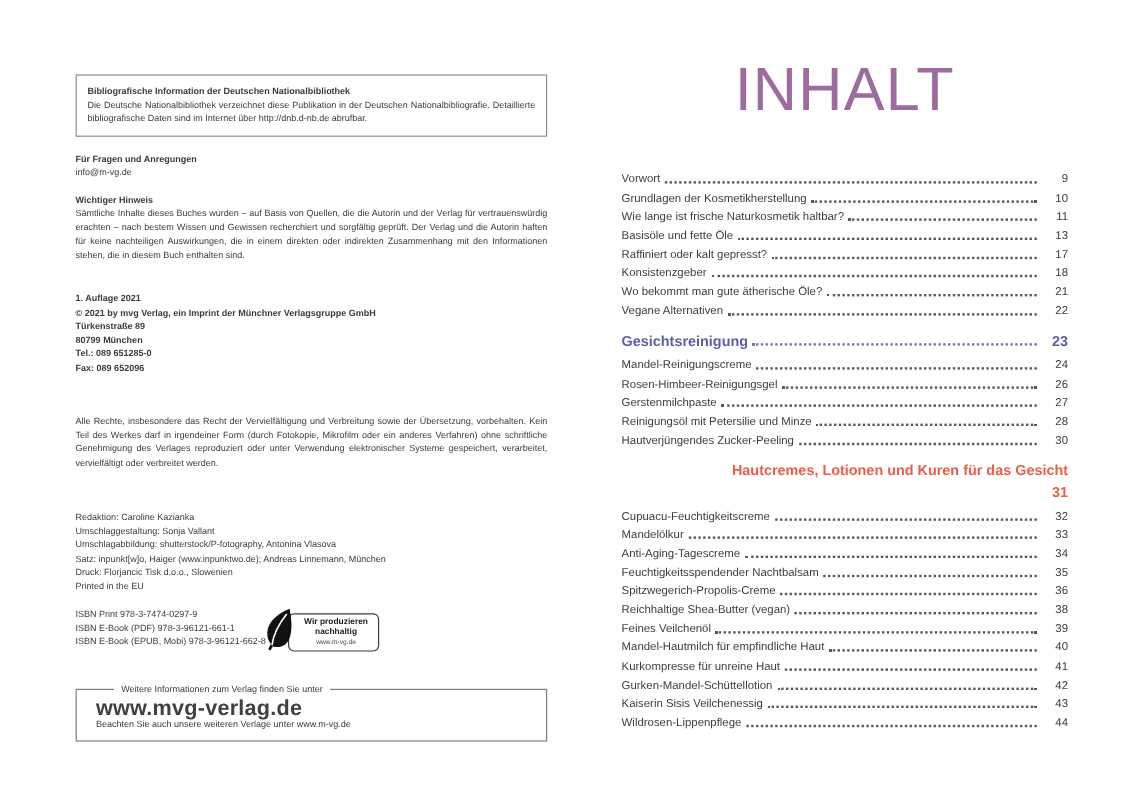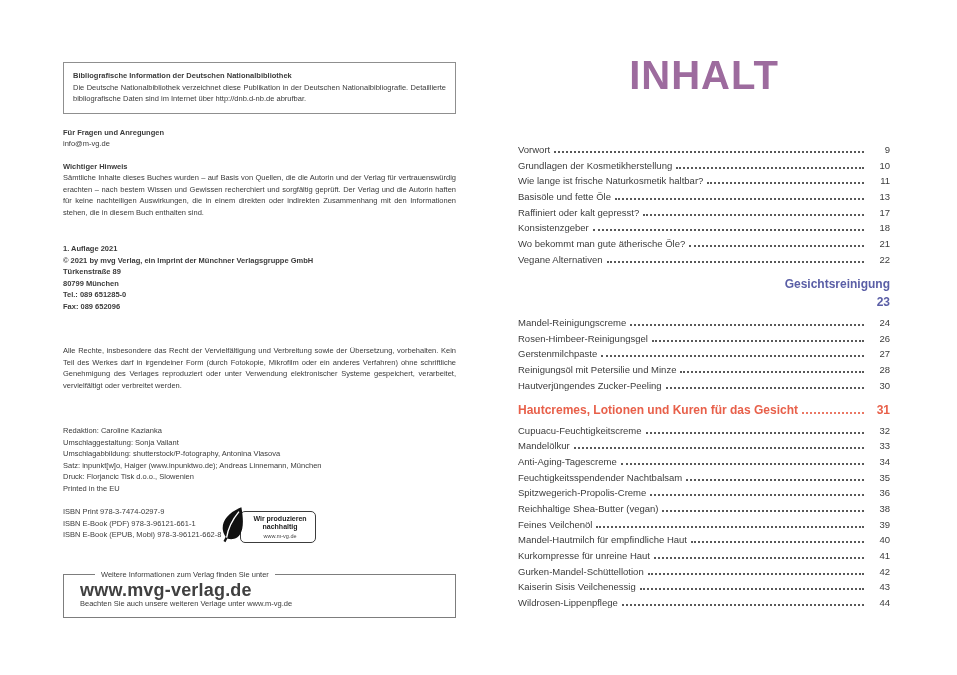--- a/index.html
+++ b/index.html
@@ -32,32 +32,32 @@
   .eco-url{font-size:5.5px;line-height:7px;color:#444;margin-top:1px;}
 
   .footer-box{margin-top:28px;border:1px solid #7d7d7d;position:relative;padding:9px 14px 7px 16px;}
   .footer-legend{position:absolute;top:-5px;left:31px;background:#fff;padding:0 6px;font-size:7.5px;line-height:10px;color:#3b3b3b;}
   .footer-url{font-size:18px;font-weight:bold;letter-spacing:0.2px;color:#404040;margin:1px 0 2px 0;}
   .footer-note{font-size:7.5px;}
 
   
   .page-right{position:absolute;left:518px;top:55px;width:372px;}
   .toc-title{
-    margin:0 0 49px 0;text-align:center;font-size:40px;line-height:40px;
-    font-weight:bold;letter-spacing:1px;color:var(--title_purple,#9d6b9e);
+    margin:0 0 49px 0;text-align:center;font-size:51px;line-height:40px;
+    font-weight:normal;letter-spacing:1px;color:var(--title_purple,#9d6b9e);
   }
   .toc{font-size:9.5px;color:#3c3c3c;}
   .toc-row{display:flex;align-items:flex-end;line-height:11px;margin-bottom:4.7px;}
   .toc-label{white-space:nowrap;}
   .toc-dots{flex:1;border-bottom:2px dotted currentColor;margin:0 4px 2px 4px;opacity:.85;}
   .toc-page{min-width:22px;text-align:right;white-space:nowrap;}
   .toc-row.heading{font-size:12px;line-height:13px;font-weight:bold;margin-top:13px;margin-bottom:8px;}
   .toc-row.heading .toc-dots{border-bottom-width:2px;margin-bottom:3px;}
-  .toc-row.blue{color:var(--heading_blue,#5a5ea6);flex-direction:column;}
-  .toc-row.coral{color:var(--heading_coral,#e8604a);}
+  .toc-row.blue{color:var(--heading_blue,#5a5ea6);}
+  .toc-row.coral{color:var(--heading_coral,#e8604a);flex-direction:column;}
 </style>
 </head>
 <body>
 
 <div class="spread">
 
   <div class="page-left">
 
     <div class="bib-box">
       <div class="bold">Bibliografische Information der Deutschen Nationalbibliothek</div>

